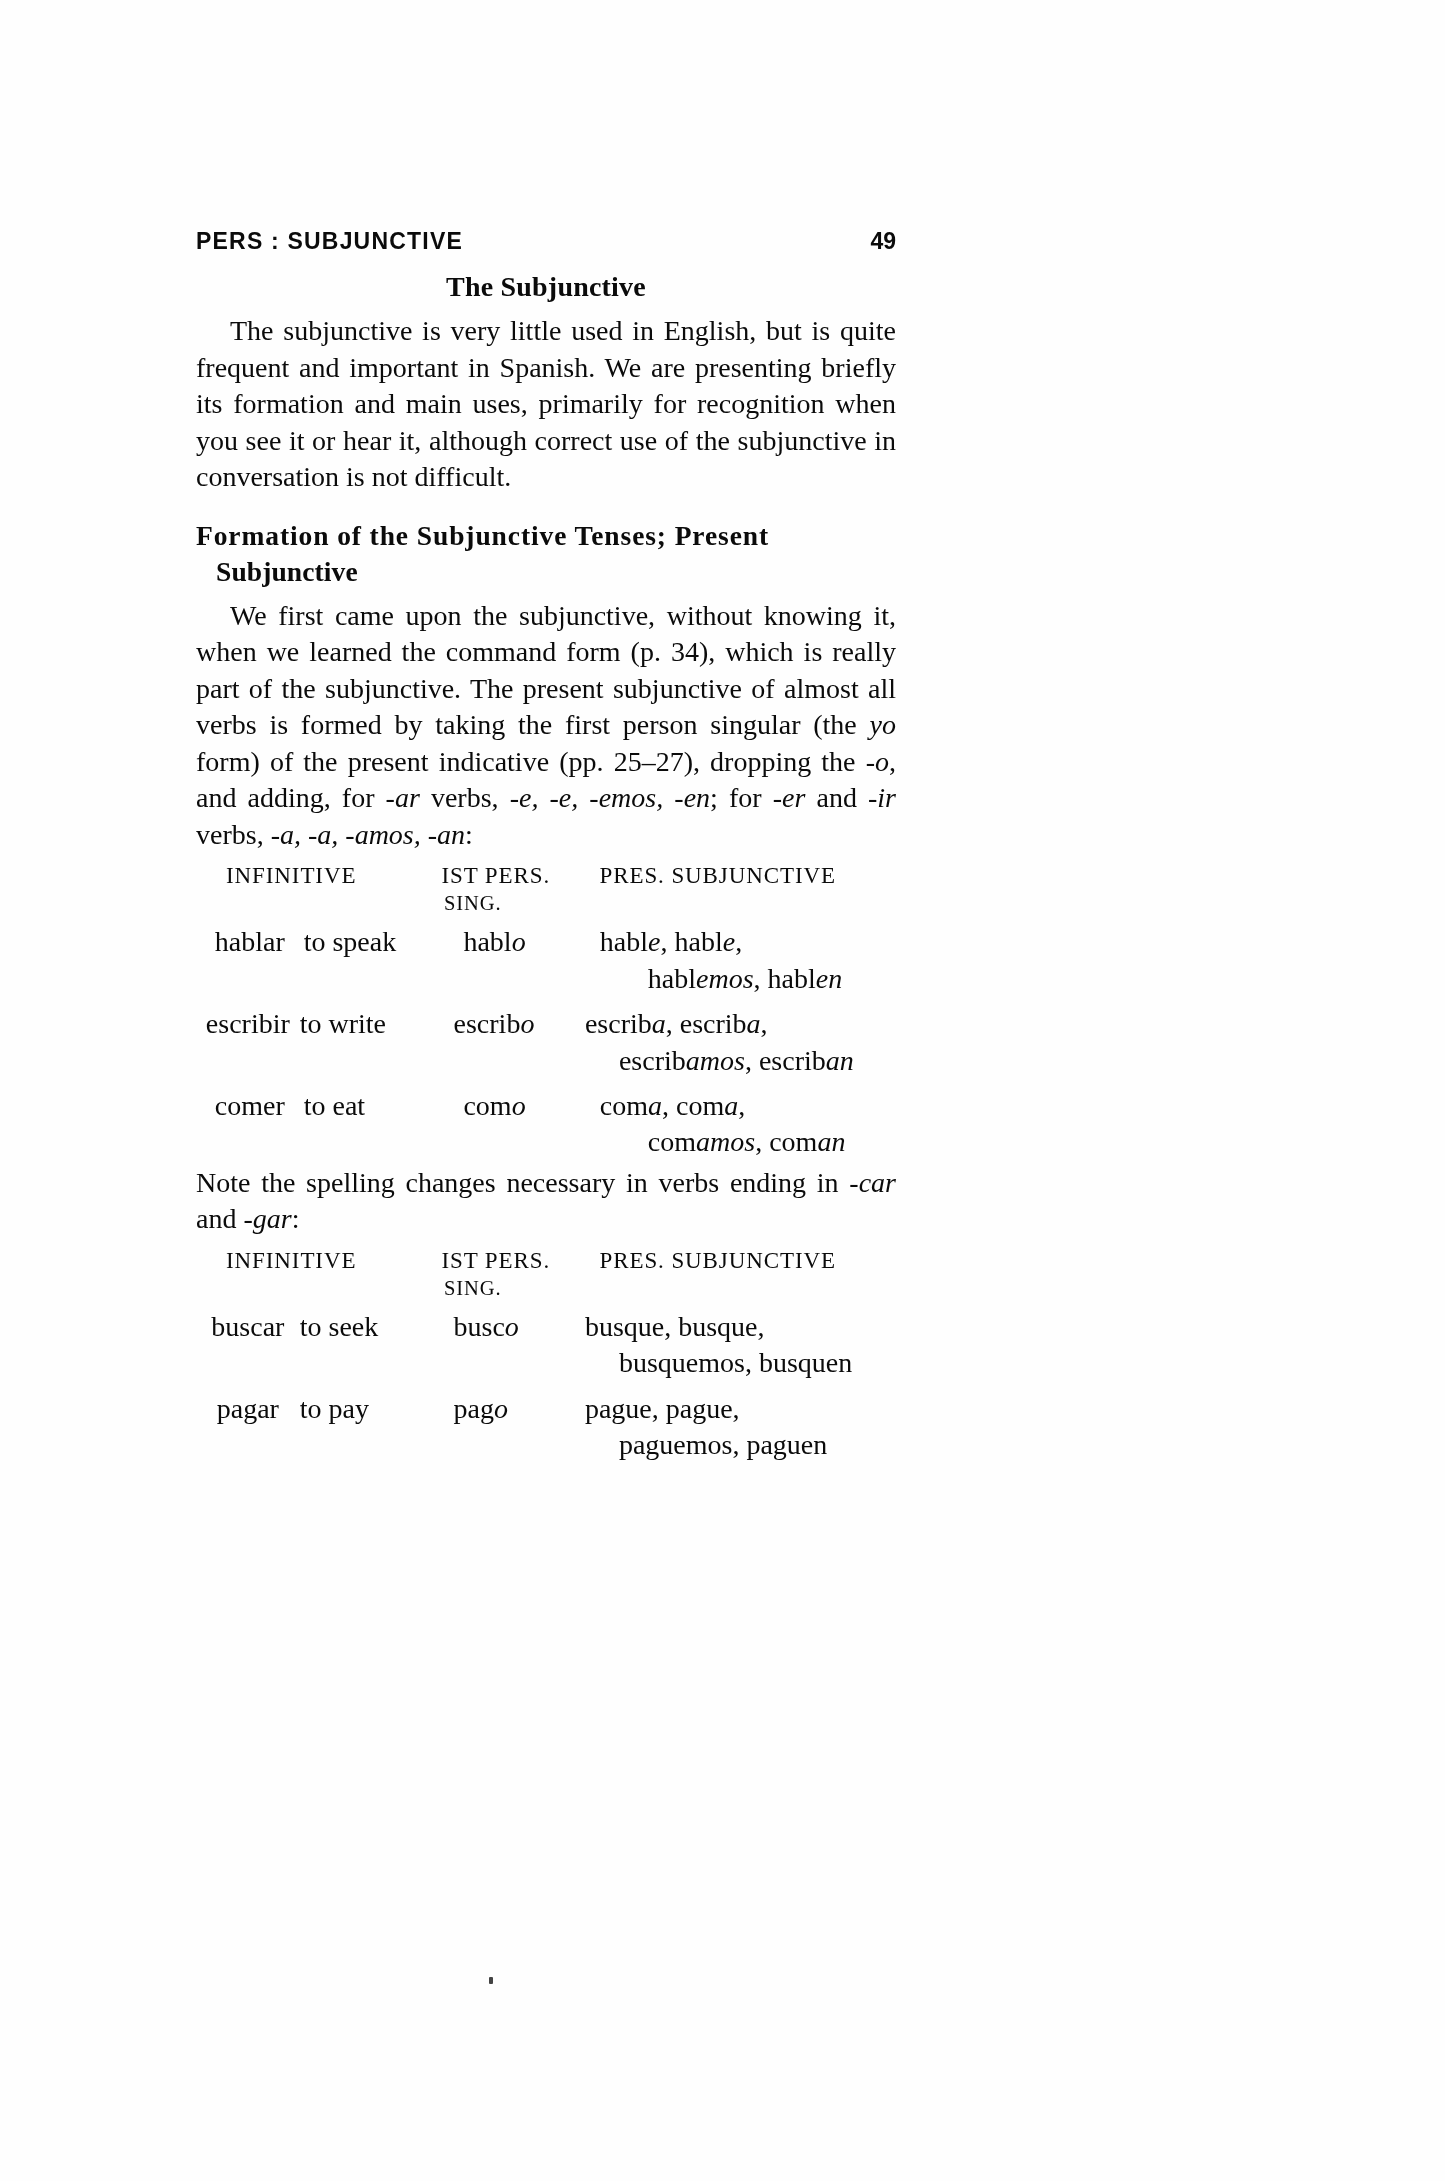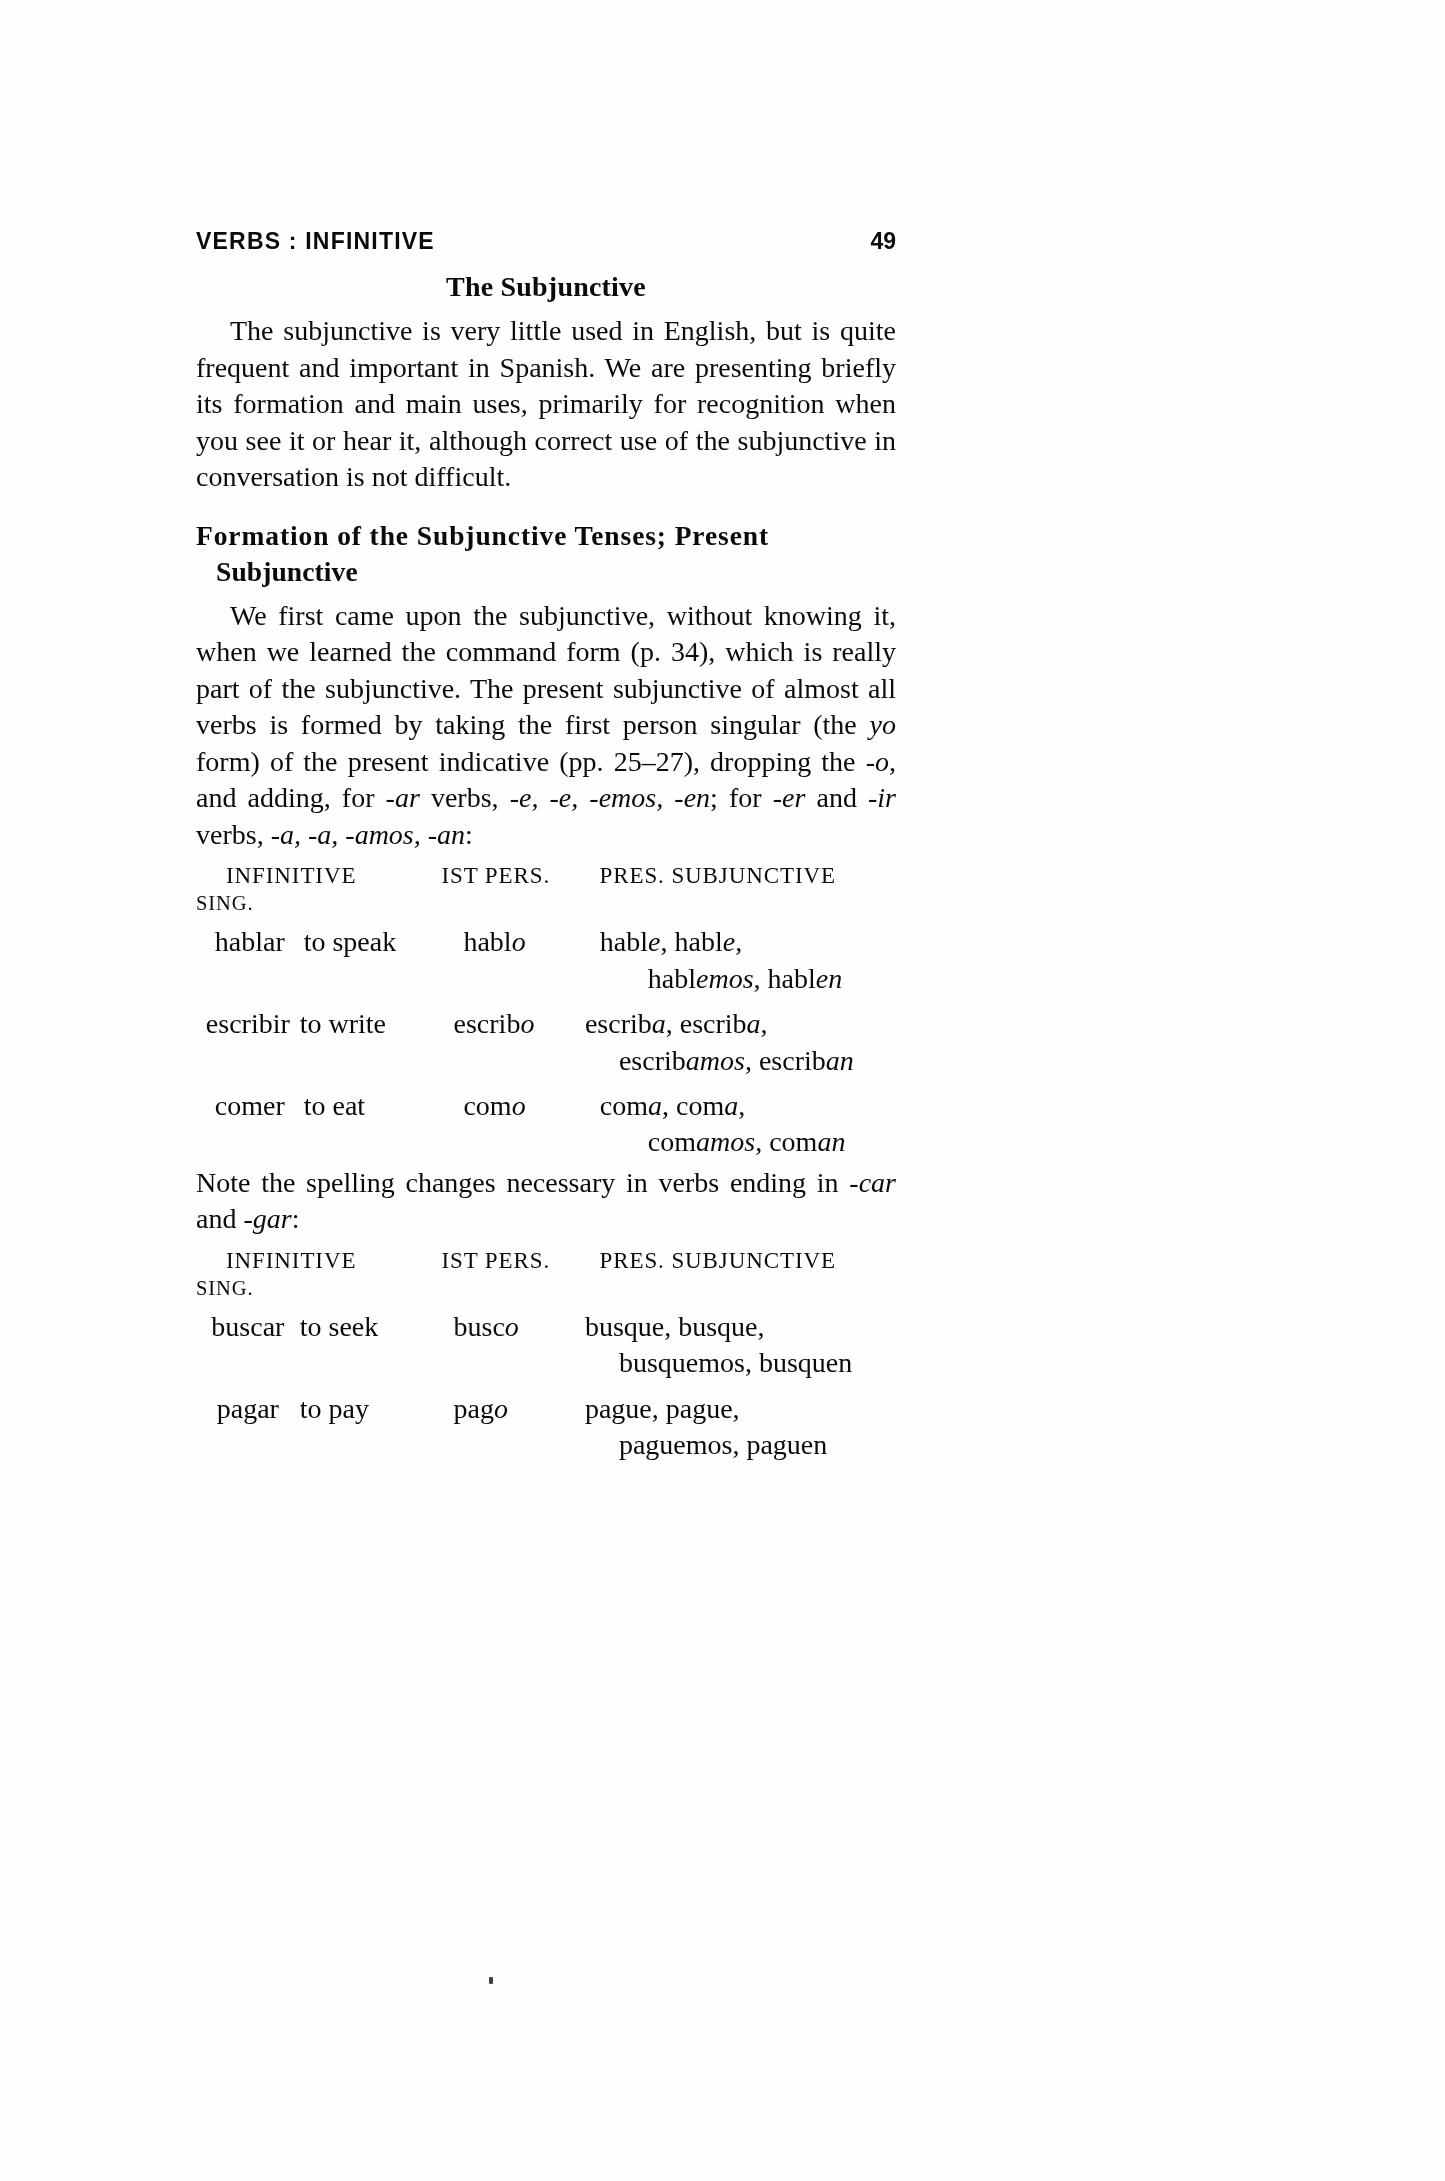--- a/index.html
+++ b/index.html
@@ -98,21 +98,20 @@
   }
   .conj-head .c1 { width: 218px; padding-left: 30px; }
   .conj-head .c2 { width: 160px; }
   .conj-head .c3 { width: 300px; }
 
   .conj-subhead {
     display: flex;
     font-size: 20.5px;
     letter-spacing: 0.9px;
     margin-top: 3px;
-    flex-direction: column;
   }
   .conj-subhead .sp { width: 248px; }
   .conj-subhead .c2 { width: 160px; }
 
   .conj-row {
     display: flex;
     font-size: 28px;
     line-height: 1.30;
     margin-top: 9px;
   }
@@ -137,21 +136,21 @@
   }
 </style>
 </head>
 <body>
 
 <div class="page">
 
   <div class="content">
 
     <div class="runhead">
-      <span class="runhead-title">VERBS : INFINITIVE</span>
+      <span class="runhead-title">PERS : SUBJUNCTIVE</span>
       <span class="runhead-folio">49</span>
     </div>
 
     <div class="section-title">The Subjunctive</div>
 
     <p class="body indent">The subjunctive is very little used in English, but is quite frequent and important in Spanish.   We are presenting briefly its formation and main uses, primarily for recognition when you see it or hear it, although correct use of the subjunctive in conversation is not difficult.</p>
 
     <div class="sub-head">
       <span class="l1">Formation of the Subjunctive Tenses; Present</span>
       <span class="l2">Subjunctive</span>

